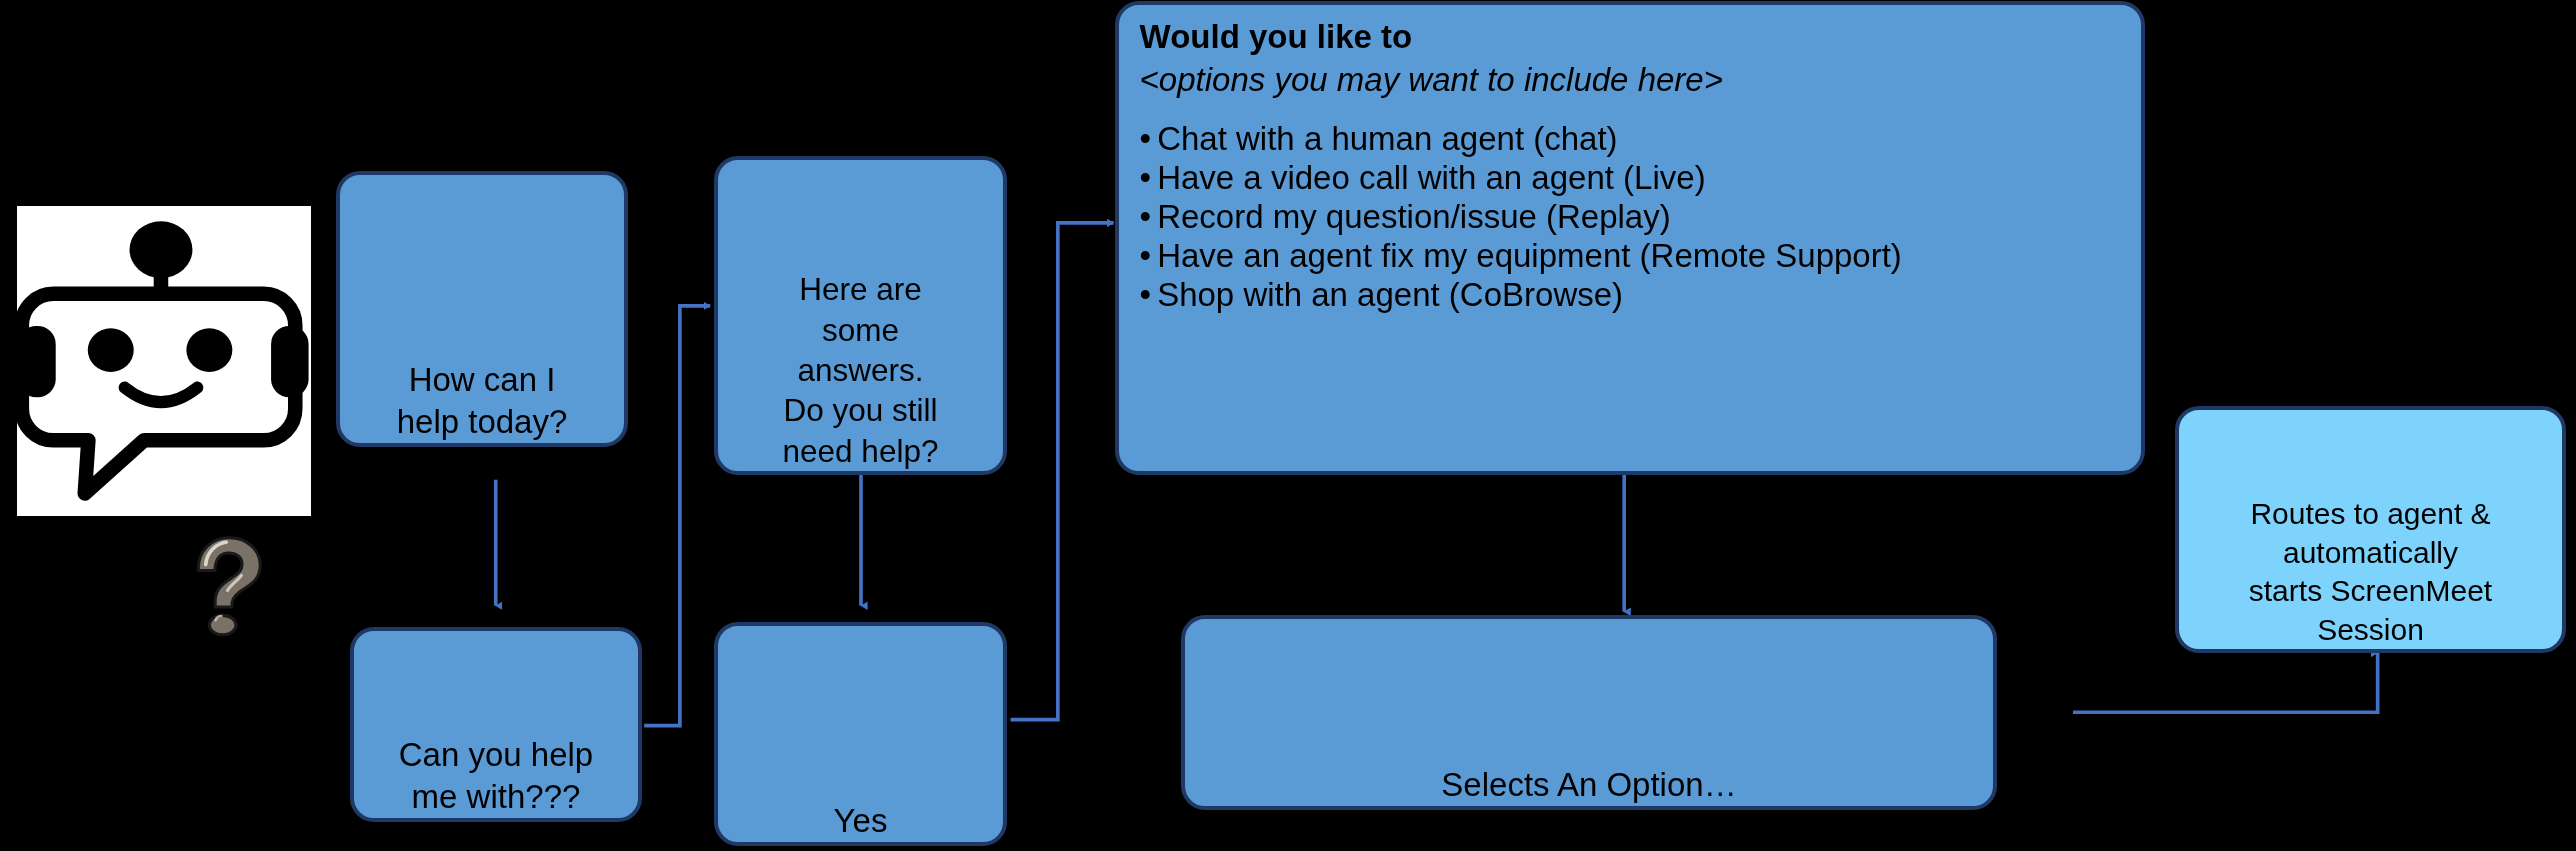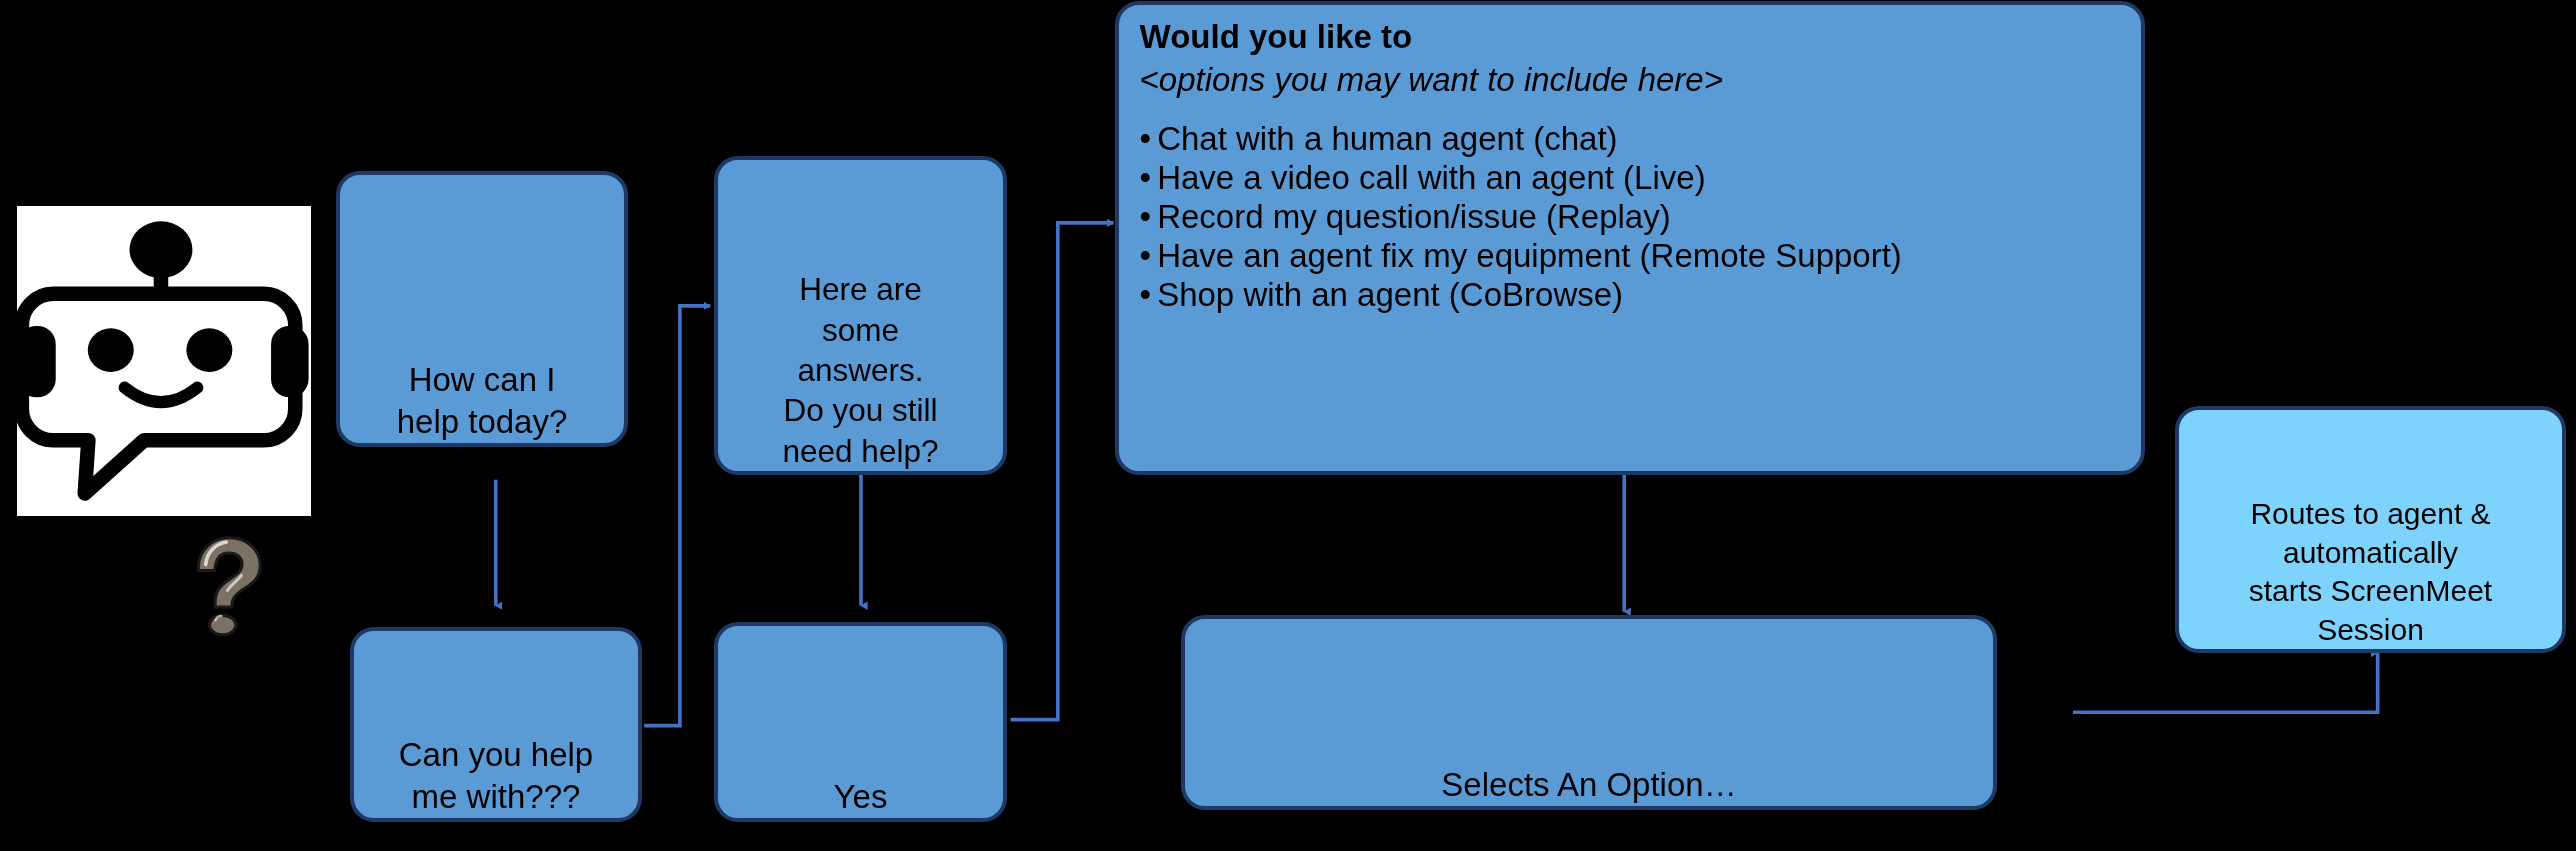--- a/index.html
+++ b/index.html
@@ -200,21 +200,21 @@
   </div>
 
   <div class="node blue" id="node-answers" style="left:714px; top:156px; width:293px; height:319px; font-size:31.5px;">
     <div class="txt" style="white-space: pre-line;">Here are
 some
 answers.
 Do you still
 need help?</div>
   </div>
 
-  <div class="node blue" id="node-yes" style="left:714px; top:622px; width:293px; height:200px; font-size:33px;">
+  <div class="node blue" id="node-yes" style="left:714px; top:622px; width:293px; height:224px; font-size:33px;">
     <div class="txt" style="white-space: pre-line;">Yes</div>
   </div>
 
   <div class="node blue" id="options-box" style="left:1115px; top:1.2px; width:1030px; height:474px;">
     <div class="inner">
       <div id="options-title">Would you like to</div>
       <div id="options-sub">&lt;options you may want to include here&gt;</div>
       <div id="options-list">
           <div class="opt-item"><span class="opt-bullet">•</span><span>Chat with a human agent (chat)</span></div>
           <div class="opt-item"><span class="opt-bullet">•</span><span>Have a video call with an agent (Live)</span></div>

